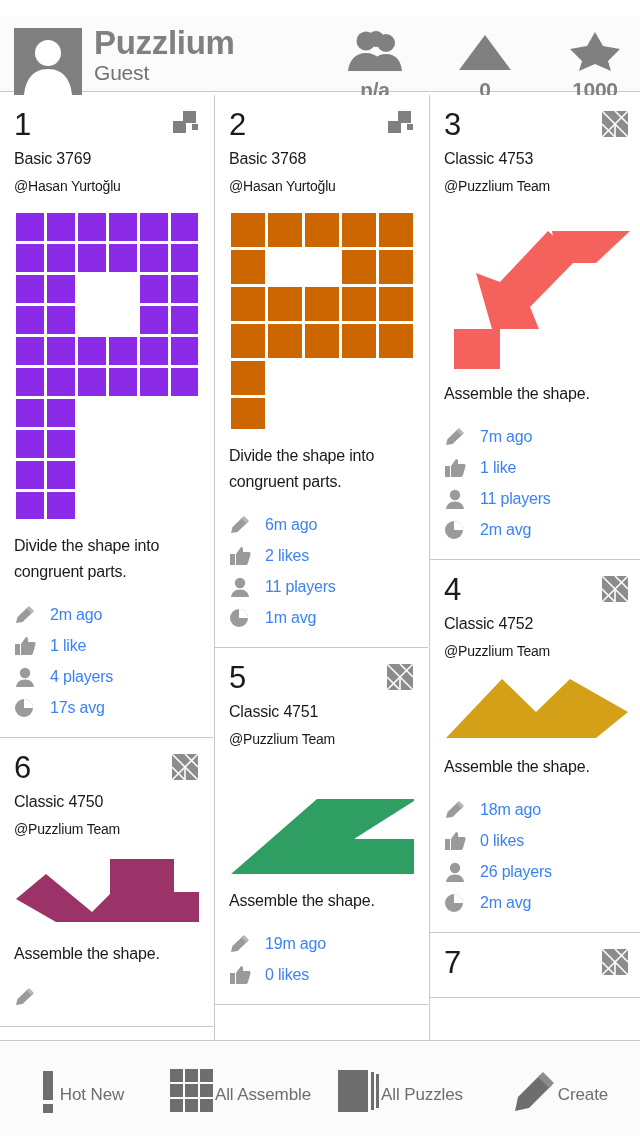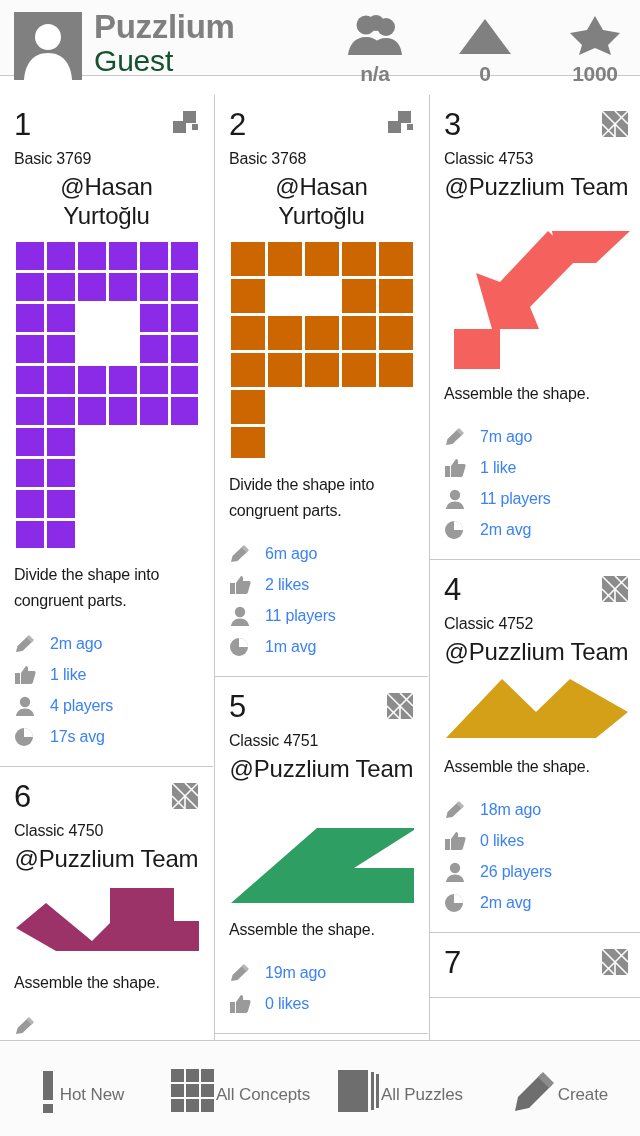--- a/index.html
+++ b/index.html
@@ -5,40 +5,40 @@
   html,body{margin:0;padding:0;}
   body{
     width:640px;height:1136px;
     background:#ffffff;
     font-family:"Liberation Sans", sans-serif;
     overflow:hidden;
     position:relative;
   }
   
   #header{
-    position:absolute;top:0;left:0;width:640px;height:76px;
+    position:absolute;top:16px;left:0;width:640px;height:76px;
     background:#fbfbfb;
     border-bottom:1px solid #c8c8c8;
     box-sizing:border-box;
     padding-left:24px;
   }
   .avatar{
     position:absolute;left:14px;top:12px;width:68px;height:68px;
     background:#808080;
   }
   .avatar svg{display:block;}
   .brand{
     position:absolute;left:94px;top:10px;line-height:1;
   }
   .brand .b1{
     font-size:33px;font-weight:bold;color:#808080;display:block;
     letter-spacing:-0.3px;
   }
   .brand .b2{
-    font-size:30px;font-weight:normal;color:#14532d;display:block;
+    font-size:21px;font-weight:normal;color:#737373;display:block;
     margin-top:3px;letter-spacing:-0.2px;
   }
   .stats{
     position:absolute;right:10px;top:12px;display:flex;gap:40px;
   }
   .stat{width:70px;text-align:center;}
   .stat .ico{height:46px;display:flex;align-items:center;justify-content:center;}
   .stat .val{
     font-size:21px;font-weight:bold;color:#808080;margin-top:4px;
     letter-spacing:-0.3px;
@@ -68,21 +68,21 @@
   .rank{
     font-size:31px;color:#1a1a1a;line-height:40px;letter-spacing:-0.5px;
   }
   .type-icon{
     position:absolute;right:0;top:5px;width:28px;height:28px;
   }
   .title{
     font-size:16px;color:#1a1a1a;line-height:27px;letter-spacing:-0.2px;
   }
   .author{
-    font-size:24px;color:#1a1a1a;line-height:29px;letter-spacing:-0.2px;text-align:center;
+    font-size:14px;color:#1a1a1a;line-height:29px;letter-spacing:-0.2px;
   }
   .shape-wrap{
     margin:10px 0 8px 0;
     display:block;
   }
   .shape-wrap svg{display:block;}
   .desc{
     font-size:16px;color:#1a1a1a;line-height:26px;margin-top:12px;
     letter-spacing:-0.2px;
   }
@@ -620,21 +620,21 @@
             <rect x="31" y="1" width="13" height="13"></rect>
           <rect x="1" y="16" width="13" height="13"></rect>
             <rect x="16" y="16" width="13" height="13"></rect>
             <rect x="31" y="16" width="13" height="13"></rect>
           <rect x="1" y="31" width="13" height="13"></rect>
             <rect x="16" y="31" width="13" height="13"></rect>
             <rect x="31" y="31" width="13" height="13"></rect>
         </g>
       </svg>
     </span>
-    <span class="nl">All Concepts</span>
+    <span class="nl">All Assemble</span>
   </div>
 
   <div class="nav-item">
     <span class="ni">
       <svg width="44" height="46" viewBox="0 0 44 46">
         <rect x="1" y="2" width="30" height="42" fill="#6e6e6e"></rect>
         <rect x="34" y="4" width="3" height="38" fill="#6e6e6e"></rect>
         <rect x="39" y="6" width="3" height="34" fill="#6e6e6e"></rect>
       </svg>
     </span>

